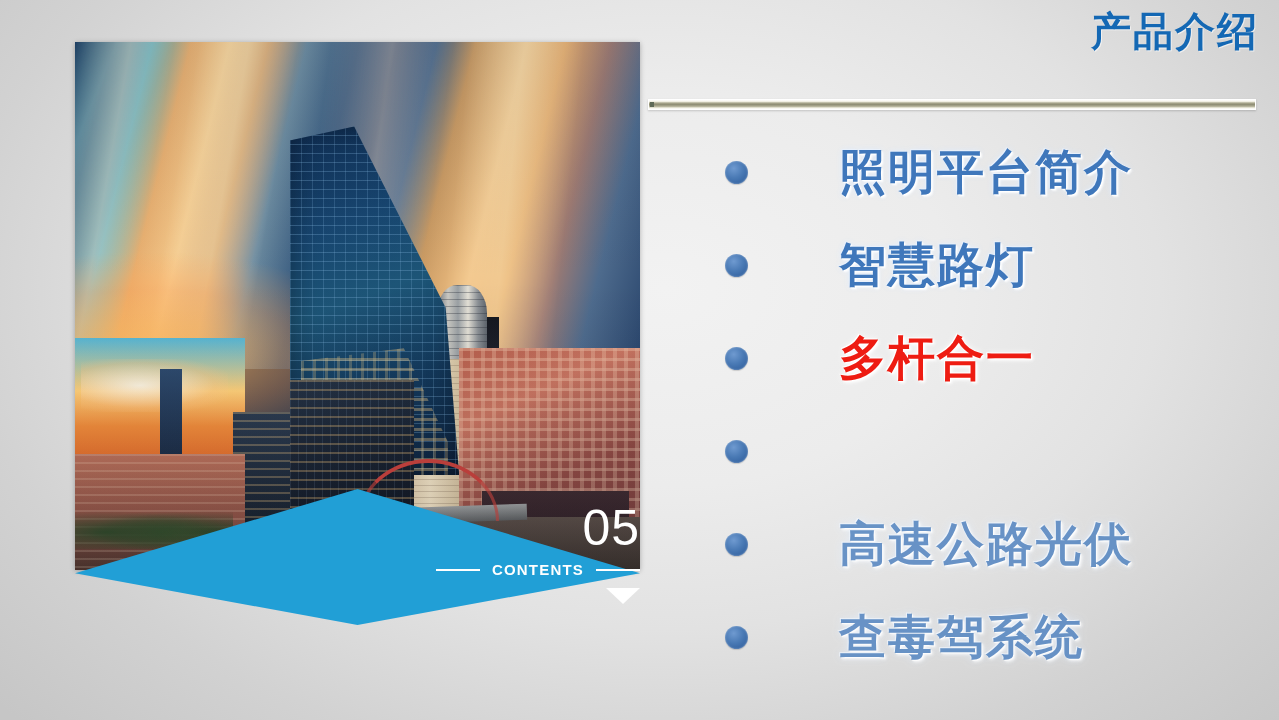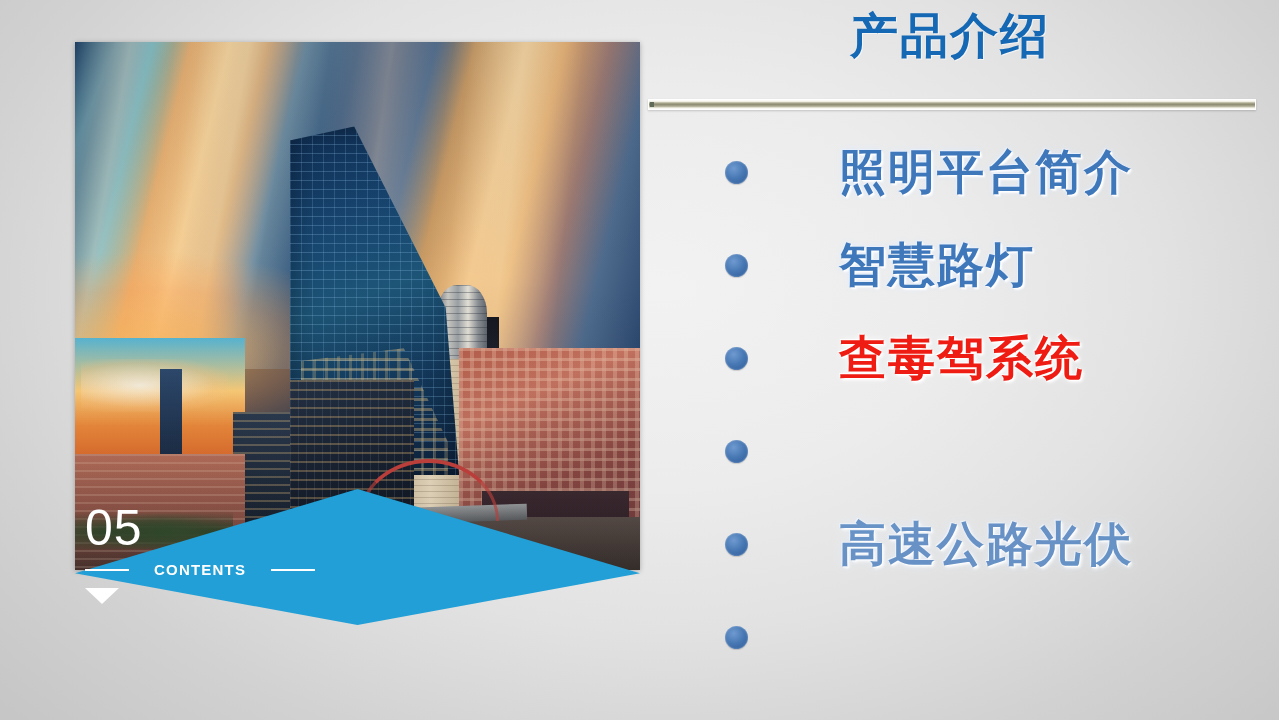--- a/index.html
+++ b/index.html
@@ -282,45 +282,45 @@
     left: 75px;
     top: 489px;
     width: 565px;
     height: 136px;
     background: #219fd6;
     clip-path: polygon(50% 0%, 100% 62%, 100% 62%, 50% 100%, 0% 62%);
     z-index: 3;
   }
   #badge-text {
     position: absolute;
-    left: 85px;
+    left: 75px;
     top: 489px;
     width: 565px;
     height: 136px;
     z-index: 4;
     display: flex;
     flex-direction: column;
-    align-items: flex-start;
+    align-items: flex-end;
     justify-content: flex-start;
     padding-top: 14px;
     box-sizing: border-box;
     pointer-events: none;
   }
   #badge-number {
     color: #ffffff;
     font-size: 50px;
     font-weight: 400;
     letter-spacing: 1px;
     line-height: 1;
     font-family: "Liberation Sans", sans-serif;
   }
   #badge-contents-row {
     display: flex;
     align-items: center;
-    gap: 25px;
+    gap: 12px;
     margin-top: 8px;
   }
   .badge-rule {
     display: block;
     width: 44px;
     height: 2px;
     background: #ffffff;
   }
   #badge-contents {
     color: #ffffff;
@@ -343,22 +343,22 @@
     top: 0;
     width: 638px;
     height: 720px;
   }
 
   #page-title {
     position: absolute;
     left: 0;
     top: 6px;
     width: 618px;
-    text-align: center;
-    font-size: 48px;
+    text-align: right;
+    font-size: 40px;
     font-weight: bold;
     color: #1468b4;
     letter-spacing: 2px;
     line-height: 1.25;
     text-shadow: 1px 1px 0 rgba(255,255,255,0.6);
   }
 
   #title-divider {
     position: absolute;
     left: 7px;
@@ -505,31 +505,32 @@
         <span class="bullet-label style-blue">照明平台简介</span>
       </div>
 
       <div class="bullet-row">
         <span class="bullet-dot"></span>
         <span class="bullet-label style-blue">智慧路灯</span>
       </div>
 
       <div class="bullet-row">
         <span class="bullet-dot"></span>
-        <span class="bullet-label style-red">查毒驾系统</span>
+        <span class="bullet-label style-red">多杆合一</span>
       </div>
 
       <div class="bullet-row">
         <span class="bullet-dot"></span>
       </div>
 
       <div class="bullet-row">
         <span class="bullet-dot"></span>
         <span class="bullet-label style-blue-faded">高速公路光伏</span>
       </div>
 
       <div class="bullet-row">
         <span class="bullet-dot"></span>
+        <span class="bullet-label style-blue-faded">查毒驾系统</span>
       </div>
 
     </div>
   </div>
 </div>
 
 </body></html>

